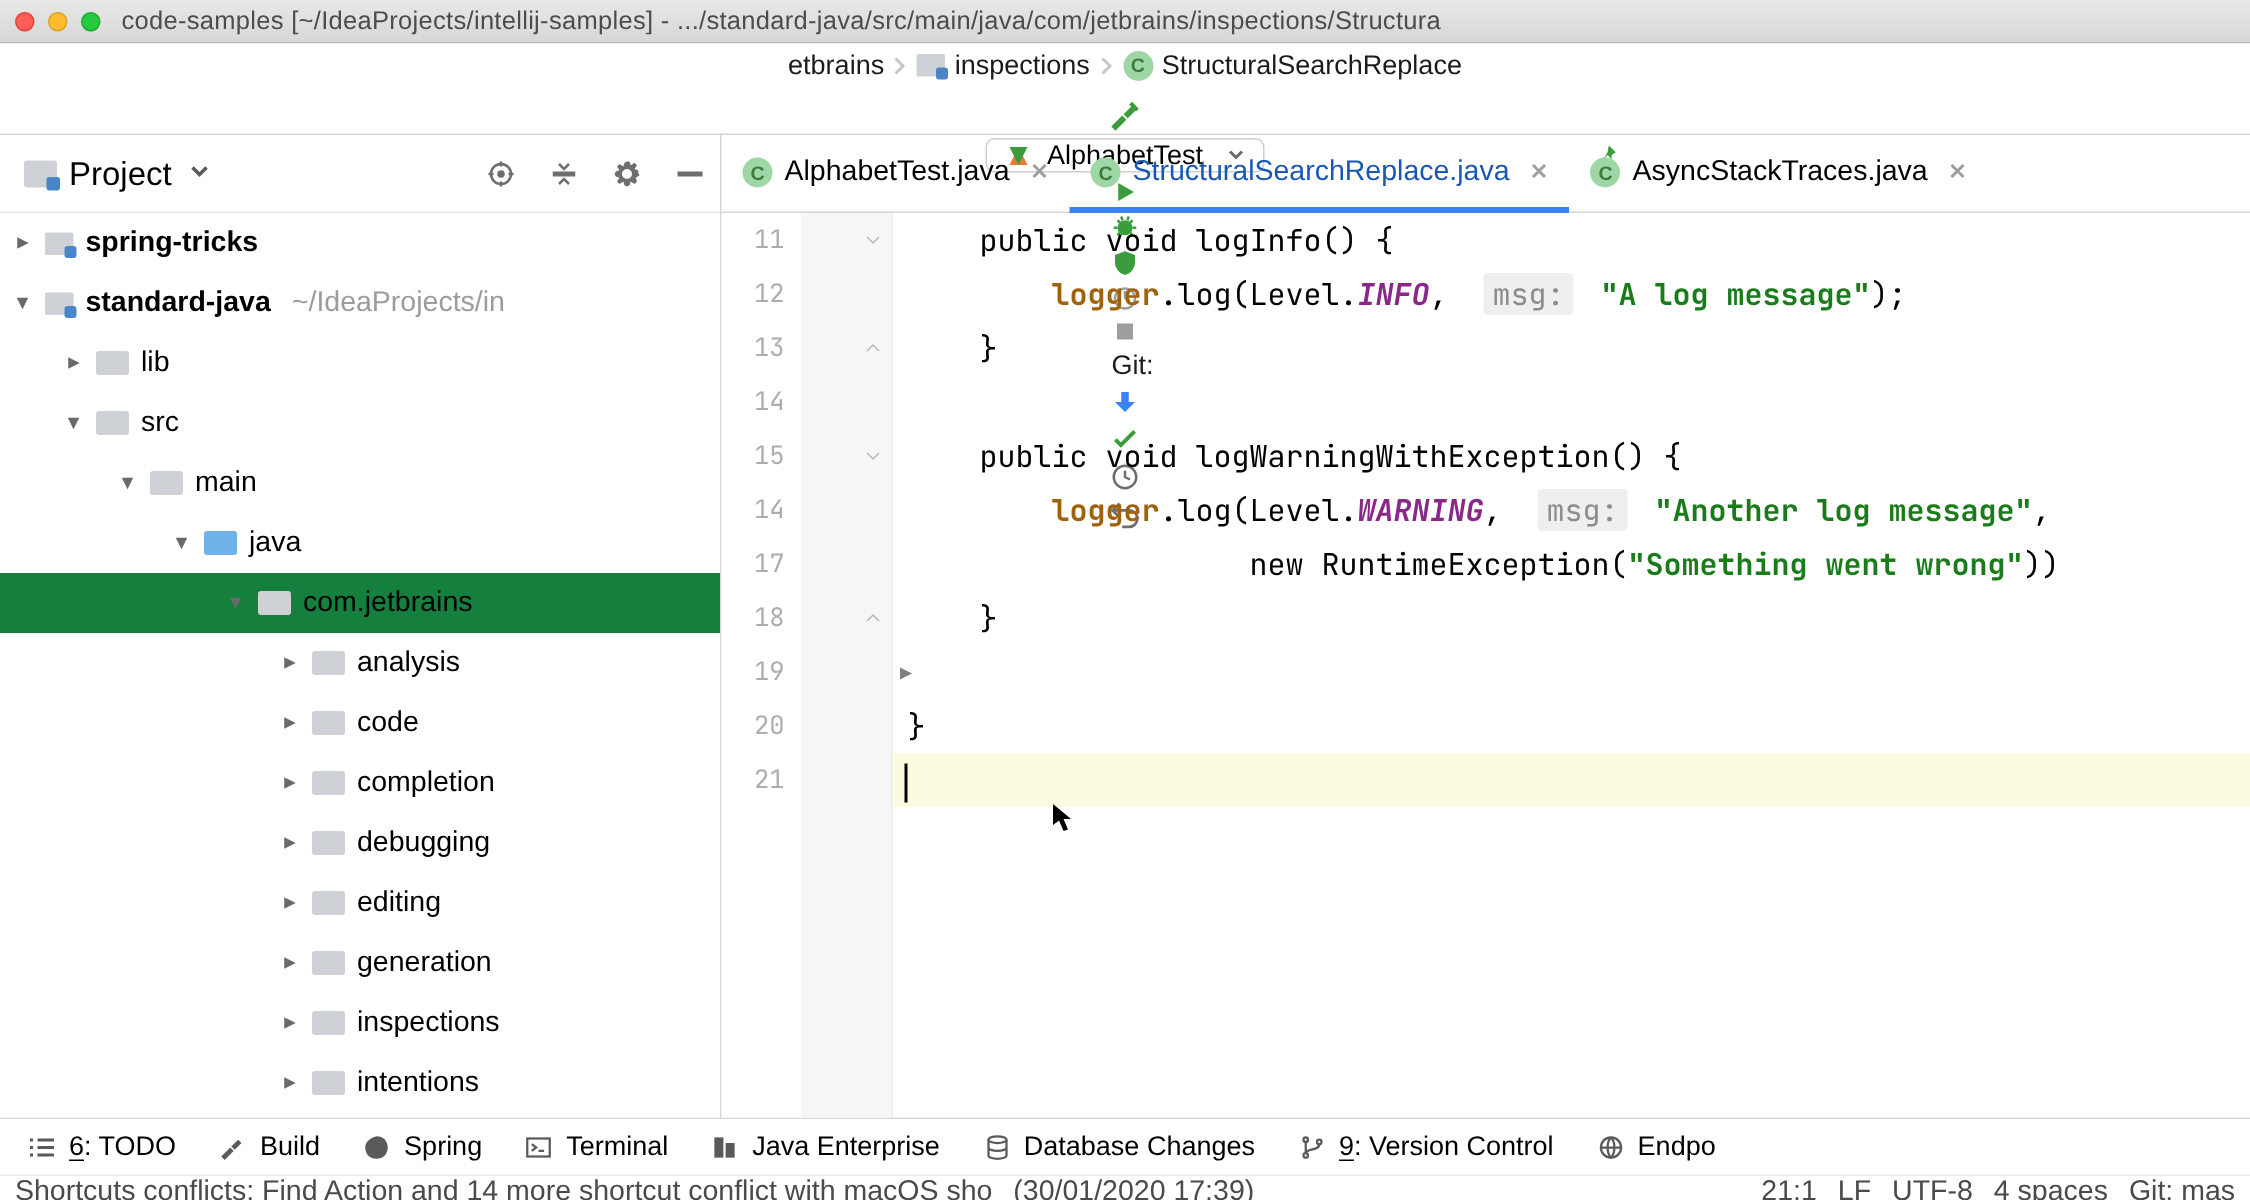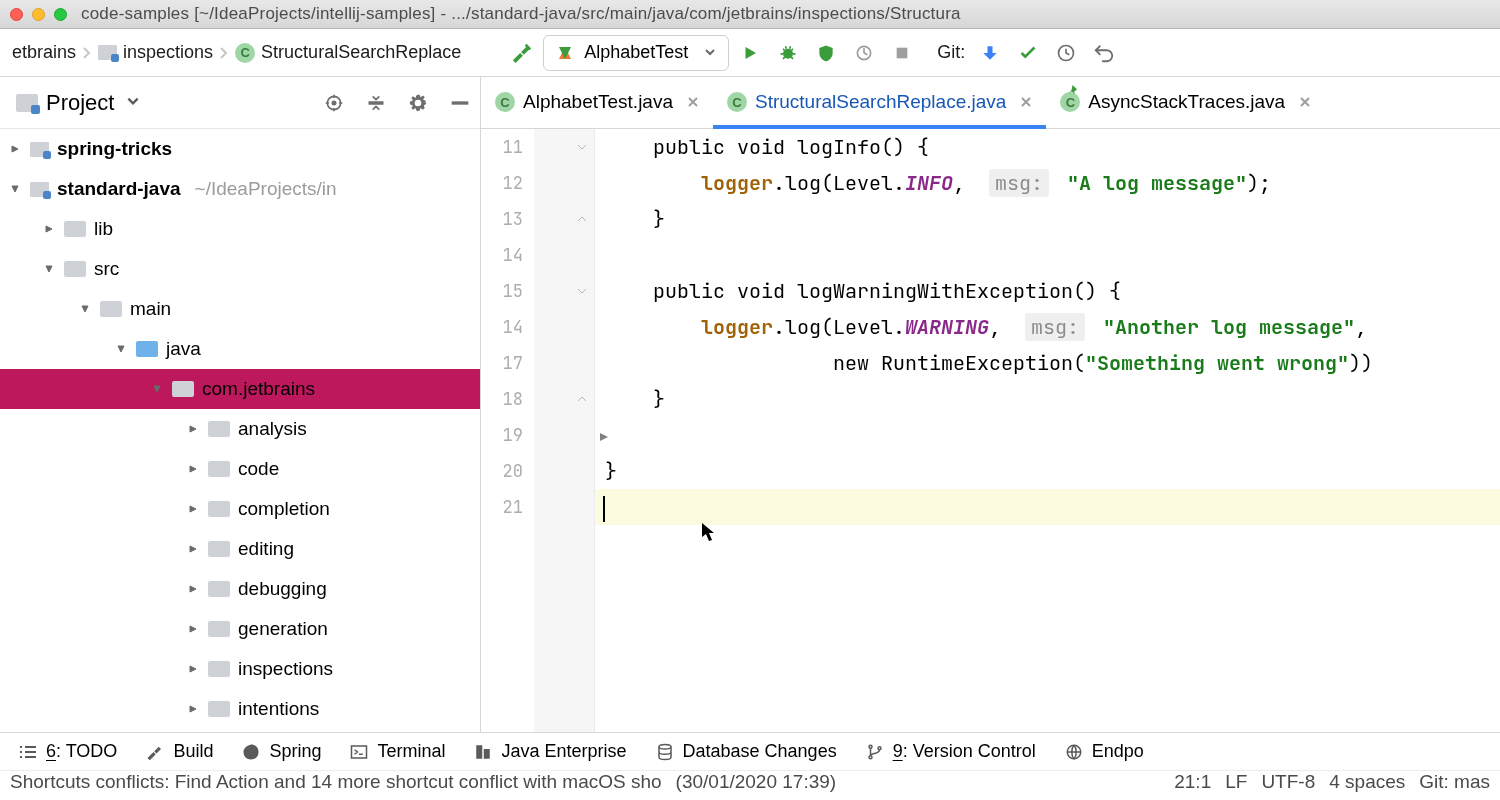--- a/index.html
+++ b/index.html
@@ -6,21 +6,21 @@
     body { font-family: -apple-system, "Helvetica Neue", Arial, sans-serif; font-size: 14px; color: #000; background: #fff; overflow: hidden; width: 1500px; height: 800px; }
     
     .titlebar { height: 29px; background: linear-gradient(#e8e8e8,#d7d7d7); display: flex; align-items: center; padding: 0 10px; border-bottom: 1px solid #b5b5b5; }
     .traffic { display: flex; gap: 9px; margin-right: 14px; }
     .dot { width: 13px; height: 13px; border-radius: 50%; }
     .dot.red { background:#ff5f57; border:1px solid #e14237;}
     .dot.yellow { background:#febc2e; border:1px solid #dea023;}
     .dot.green { background:#28c840; border:1px solid #1aab2a;}
     .title { font-size: 17px; color:#4c4c4c; white-space: nowrap; letter-spacing:.2px; }
     
-    .toolbar { height: 48px; background:#fff; border-bottom:1px solid #d6d6d6; display:flex; align-items:center; padding:0 6px; gap:4px; }
+    .toolbar { height: 61px; background:#fff; border-bottom:1px solid #d6d6d6; display:flex; align-items:center; padding:0 6px; gap:4px;flex-direction:column; }
     .breadcrumbs { display:flex; align-items:center; gap:0; font-size:18px; color:#1b1b1b; }
     .bc { display:flex; align-items:center; gap:6px; padding:4px 6px; }
     .bc-arrow { width:10px; height:20px; display:flex; align-items:center; }
     .bc-arrow svg { stroke:#c7c7c7; }
     .ic-folder { width:19px; height:15px; background:#ced2d6; border-radius:1px; display:inline-block; position:relative; }
     .ic-folder.dot::after { content:""; position:absolute; right:-2px; bottom:-2px; width:8px;height:8px;background:#4a86c7;border-radius:2px; }
     .ic-class { width:20px; height:20px; border-radius:50%; background:#9fd6a5; color:#3a7a3a; display:inline-flex; align-items:center; justify-content:center; font-size:13px; font-weight:700;}
     
     .tb-spacer { flex:0 0 auto; width: 30px; }
     .tb-btn { width:34px; height:34px; display:flex; align-items:center; justify-content:center; color:#6e6e6e; }
@@ -49,21 +49,21 @@
     .tool-title { font-size:22px; font-weight:500; flex:0 0 auto; }
     .tool-title-chev { margin-left:4px; }
     .tool-title-chev svg{width:14px;height:14px;stroke:#5b5b5b;}
     .tool-actions { margin-left:auto; display:flex; gap:22px; align-items:center; }
     .tool-actions .ic { width:20px;height:20px;color:#6e6e6e; display:flex;align-items:center;justify-content:center;}
     
     .tree { flex:1; overflow:hidden; font-size:19px; line-height:40px; }
     .node { display:flex; align-items:center; gap:8px; white-space:nowrap; height:40px; }
     .node .tw { width:14px; display:inline-flex;align-items:center; justify-content:center; }
     .node .tw svg{width:10px;height:10px;stroke:#6a6a6a;fill:#6a6a6a;}
-    .node.sel { background:#be185d; }
+    .node.sel { background:#15803d; }
     .fold1 { padding-left:8px; }
     .fold2 { padding-left:42px; }
     .fold3 { padding-left:78px; }
     .fold4 { padding-left:114px; }
     .fold5 { padding-left:150px; }
     .fold6 { padding-left:186px; }
     .path-dim { color:#9c9c9c; margin-left:6px; }
     .bold { font-weight:700; }
     .ic-dir { width:22px;height:16px;background:#ced2d6;border-radius:2px;display:inline-block;}
     .ic-dir.blue { background:#6fb2ea;}
@@ -340,30 +340,30 @@
           <span class="ic-dir pkg"></span>
           <span>completion</span>
         </div>
       <div class="node fold6">
           <span class="tw">
             <svg viewBox="0 0 10 10">
               <path d="M2 2 L8 5 L2 8 Z"></path>
             </svg>
           </span>
           <span class="ic-dir pkg"></span>
+          <span>debugging</span>
+        </div>
+      <div class="node fold6">
+          <span class="tw">
+            <svg viewBox="0 0 10 10">
+              <path d="M2 2 L8 5 L2 8 Z"></path>
+            </svg>
+          </span>
+          <span class="ic-dir pkg"></span>
           <span>editing</span>
-        </div>
-      <div class="node fold6">
-          <span class="tw">
-            <svg viewBox="0 0 10 10">
-              <path d="M2 2 L8 5 L2 8 Z"></path>
-            </svg>
-          </span>
-          <span class="ic-dir pkg"></span>
-          <span>debugging</span>
         </div>
       <div class="node fold6">
           <span class="tw">
             <svg viewBox="0 0 10 10">
               <path d="M2 2 L8 5 L2 8 Z"></path>
             </svg>
           </span>
           <span class="ic-dir pkg"></span>
           <span>generation</span>
         </div>

